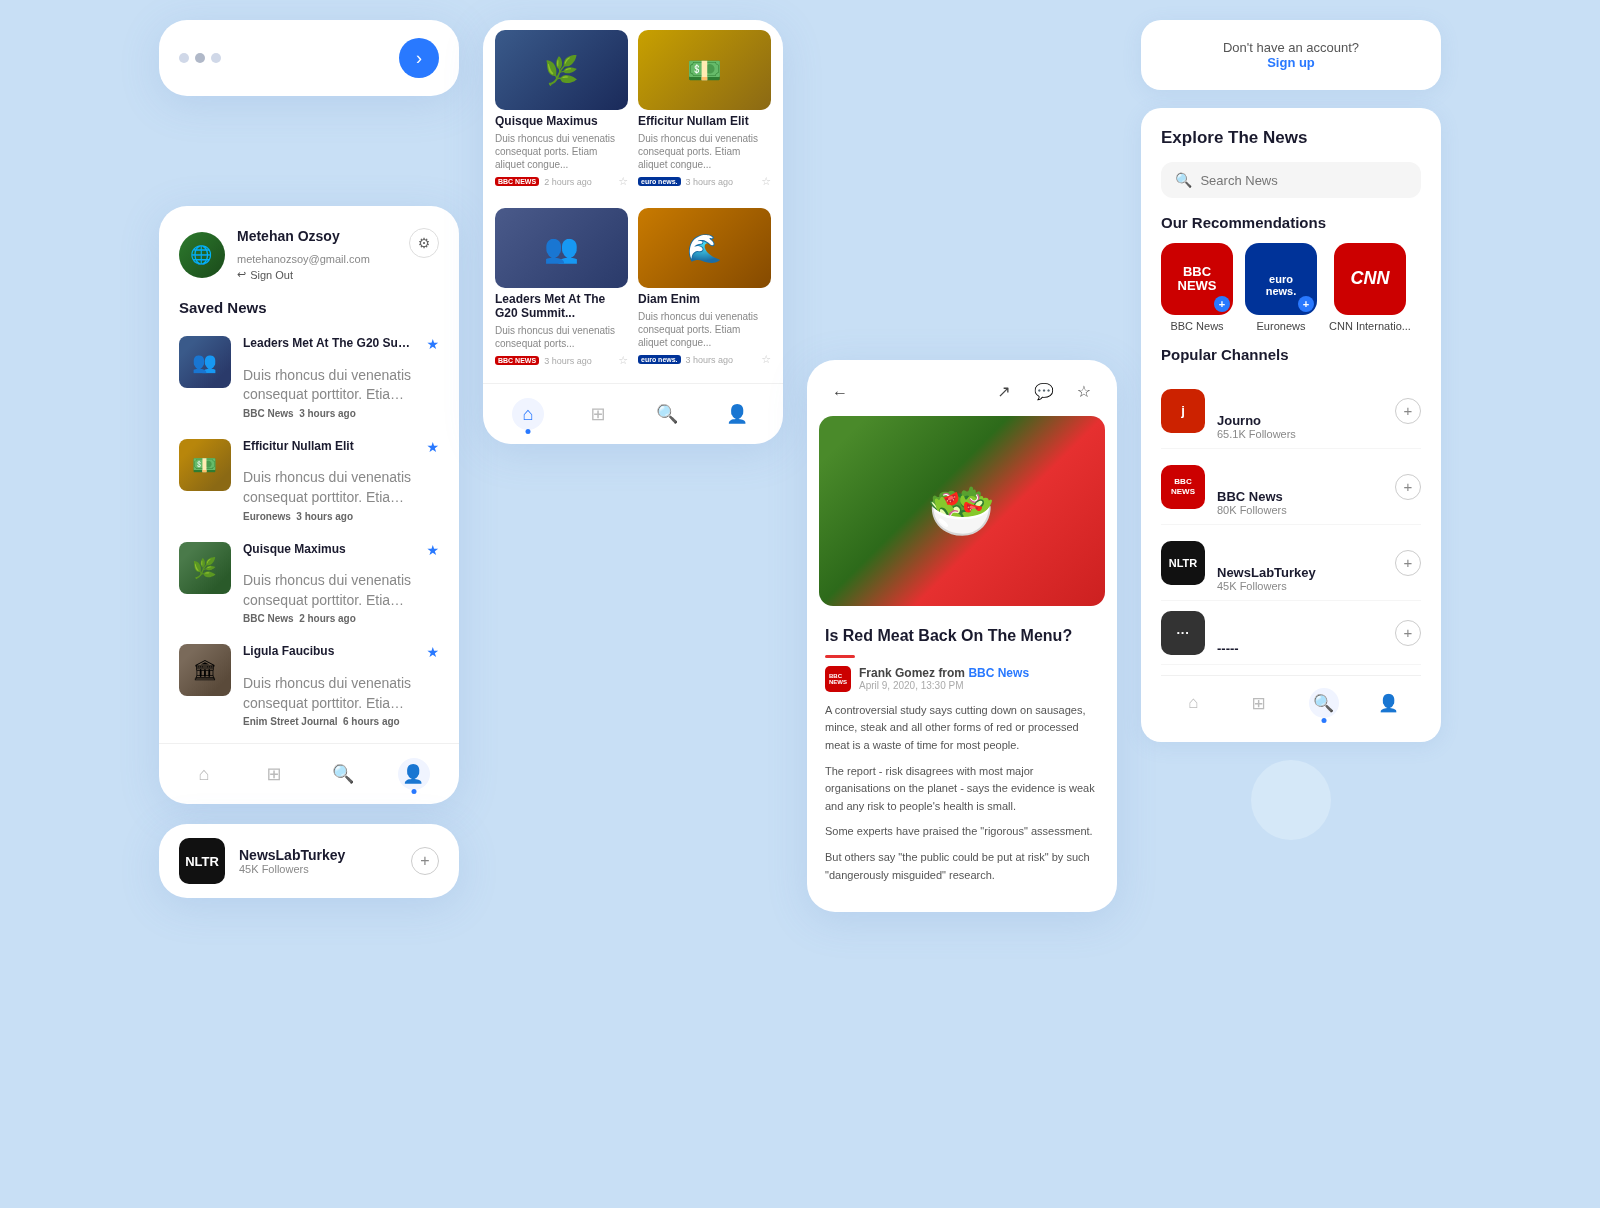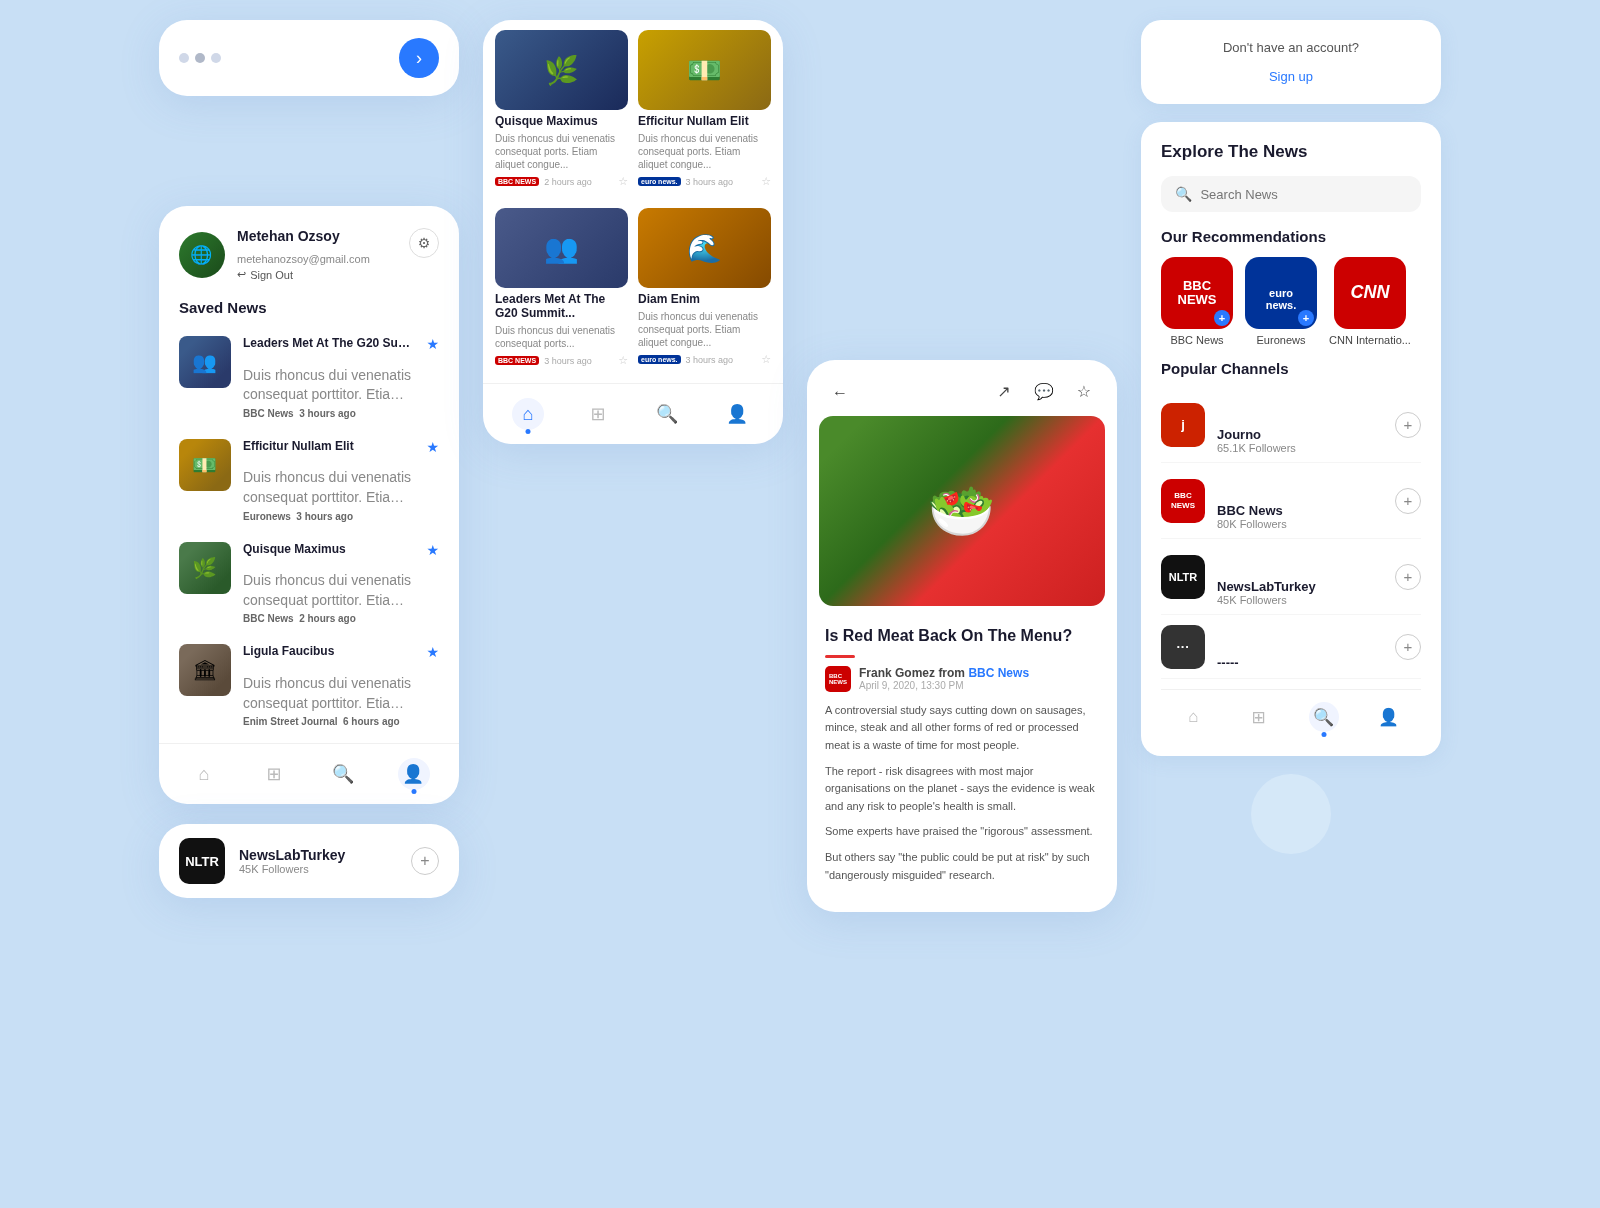--- a/index.html
+++ b/index.html
@@ -418,23 +418,22 @@
     .panel-signup {
       text-align: center;
     }
     .panel-signup .no-account {
       font-size: 13px;
       color: #555;
     }
     .panel-signup .signup-link {
       font-size: 13px;
       color: #2979ff;
-      font-weight: 400;
+      font-weight: 700;
       cursor: pointer;
-      margin-top: 14px;
     }
 
     .explore-title {
       font-size: 17px;
       font-weight: 800;
       color: #1a1a2e;
       margin-bottom: 14px;
     }
     .search-bar {
       display: flex;

